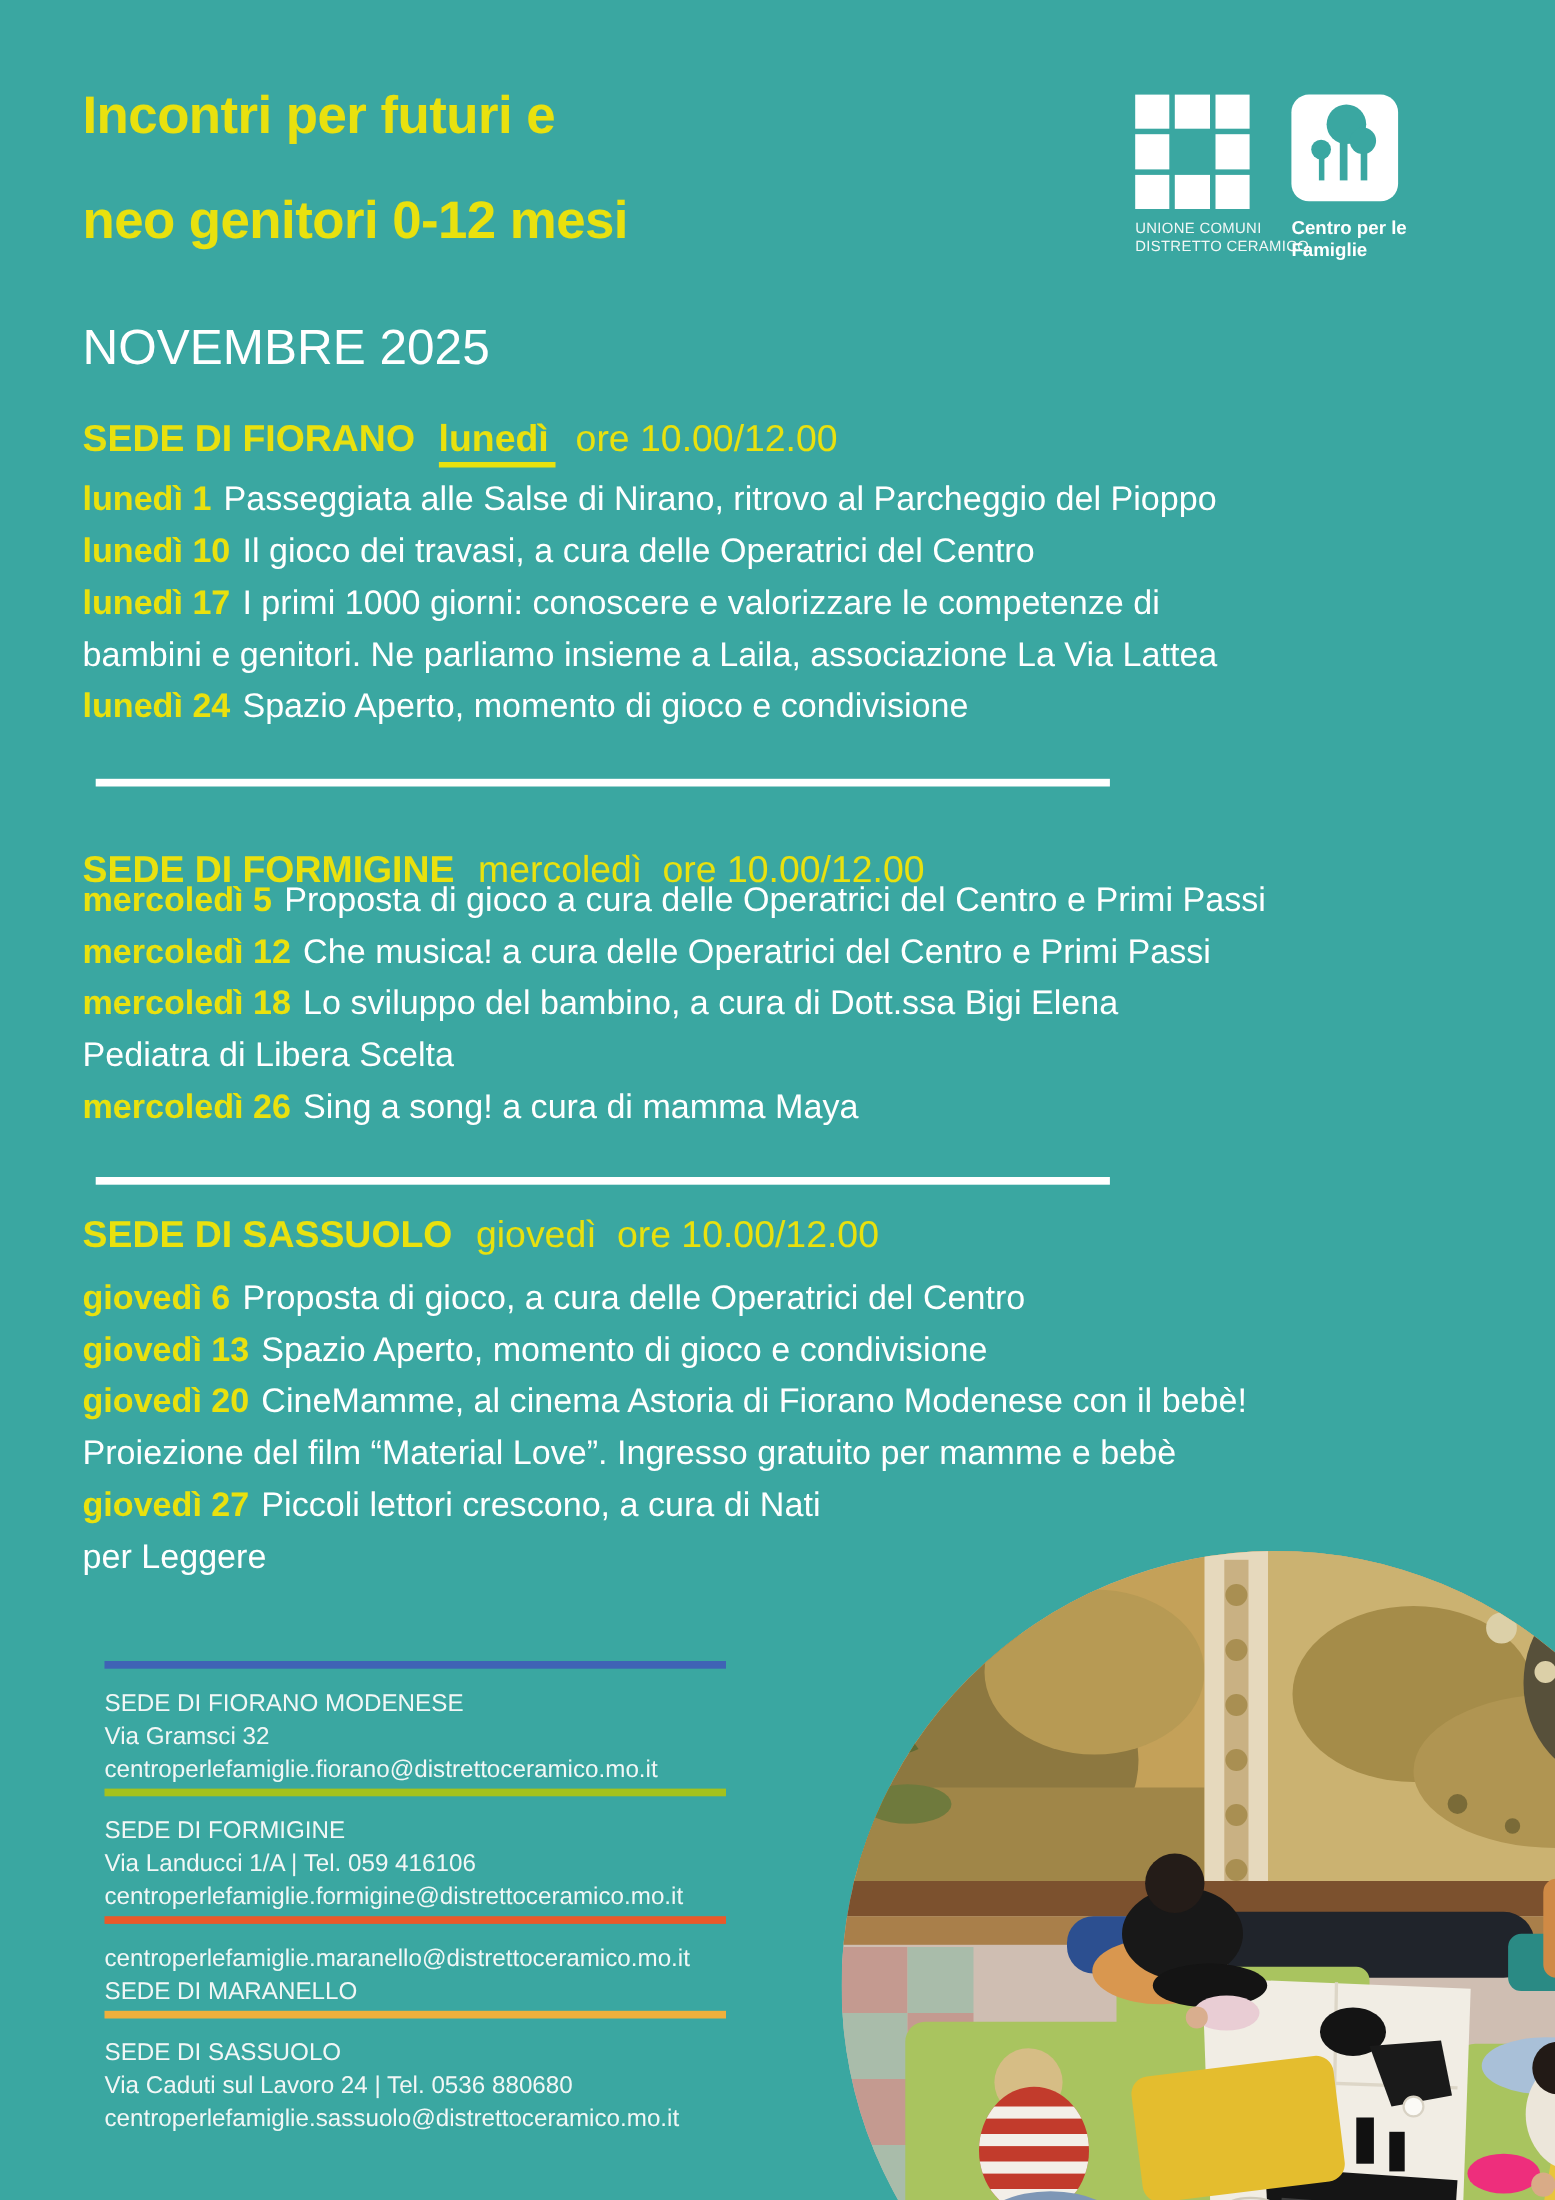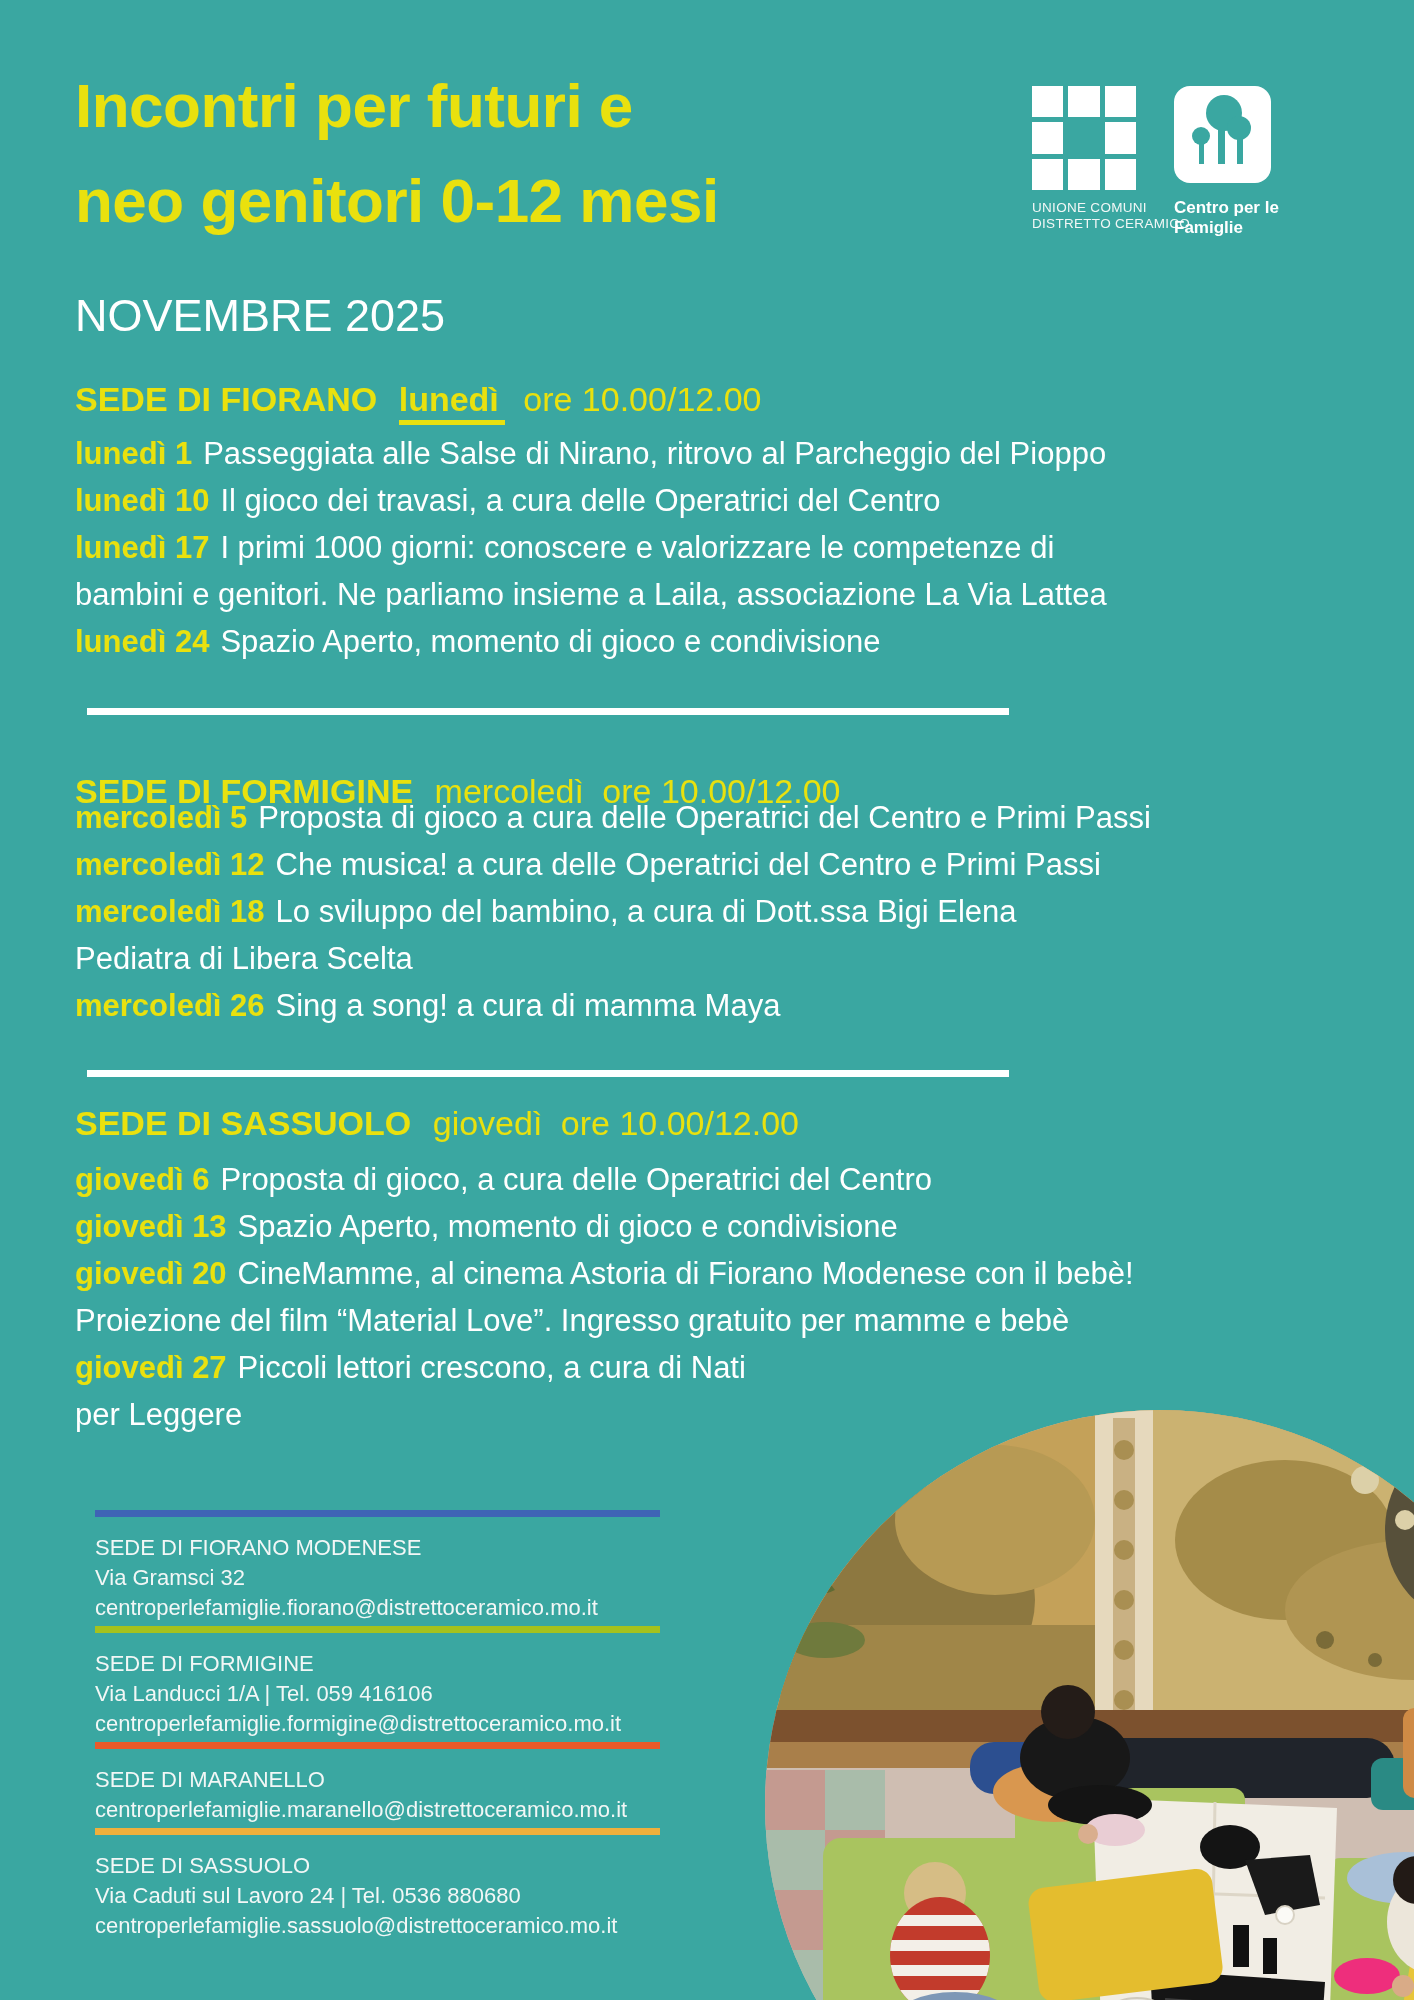--- a/index.html
+++ b/index.html
@@ -9,21 +9,21 @@
     position:relative;
     overflow:hidden;
     font-family:"Liberation Sans", sans-serif;
     -webkit-font-smoothing:antialiased;
   }
   .abs{position:absolute;}
 
   
   .title{
     left:75px;top:58px;
-    font-size:62px;font-weight:bold;
+    font-size:48px;font-weight:bold;
     color:#e9e10e;line-height:95px;
     letter-spacing:-0.5px;
   }
 
   
   .grid-logo{
     left:1032px;top:86px;width:104px;height:104px;
     display:grid;grid-template-columns:repeat(3,1fr);grid-template-rows:repeat(3,1fr);gap:5px;
   }
   .grid-logo .cell{background:#ffffff;}
@@ -192,22 +192,22 @@
   <div class="line">centroperlefamiglie.fiorano@distrettoceramico.mo.it</div>
 </div>
 <div class="abs contact c2">
   <div class="bar" style="background: rgb(165, 194, 29);"></div>
   <div class="line">SEDE DI FORMIGINE</div>
   <div class="line">Via Landucci 1/A | Tel. 059 416106</div>
   <div class="line">centroperlefamiglie.formigine@distrettoceramico.mo.it</div>
 </div>
 <div class="abs contact c3">
   <div class="bar" style="background: rgb(232, 90, 42);"></div>
+  <div class="line">centroperlefamiglie.maranello@distrettoceramico.mo.it</div>
   <div class="line">SEDE DI MARANELLO</div>
-  <div class="line">centroperlefamiglie.maranello@distrettoceramico.mo.it</div>
 </div>
 <div class="abs contact c4">
   <div class="bar" style="background: rgb(239, 176, 60);"></div>
   <div class="line">SEDE DI SASSUOLO</div>
   <div class="line">Via Caduti sul Lavoro 24 | Tel. 0536 880680</div>
   <div class="line">centroperlefamiglie.sassuolo@distrettoceramico.mo.it</div>
 </div>
 
 <div class="abs photo">
   <svg width="790" height="790" viewBox="0 0 790 790">

